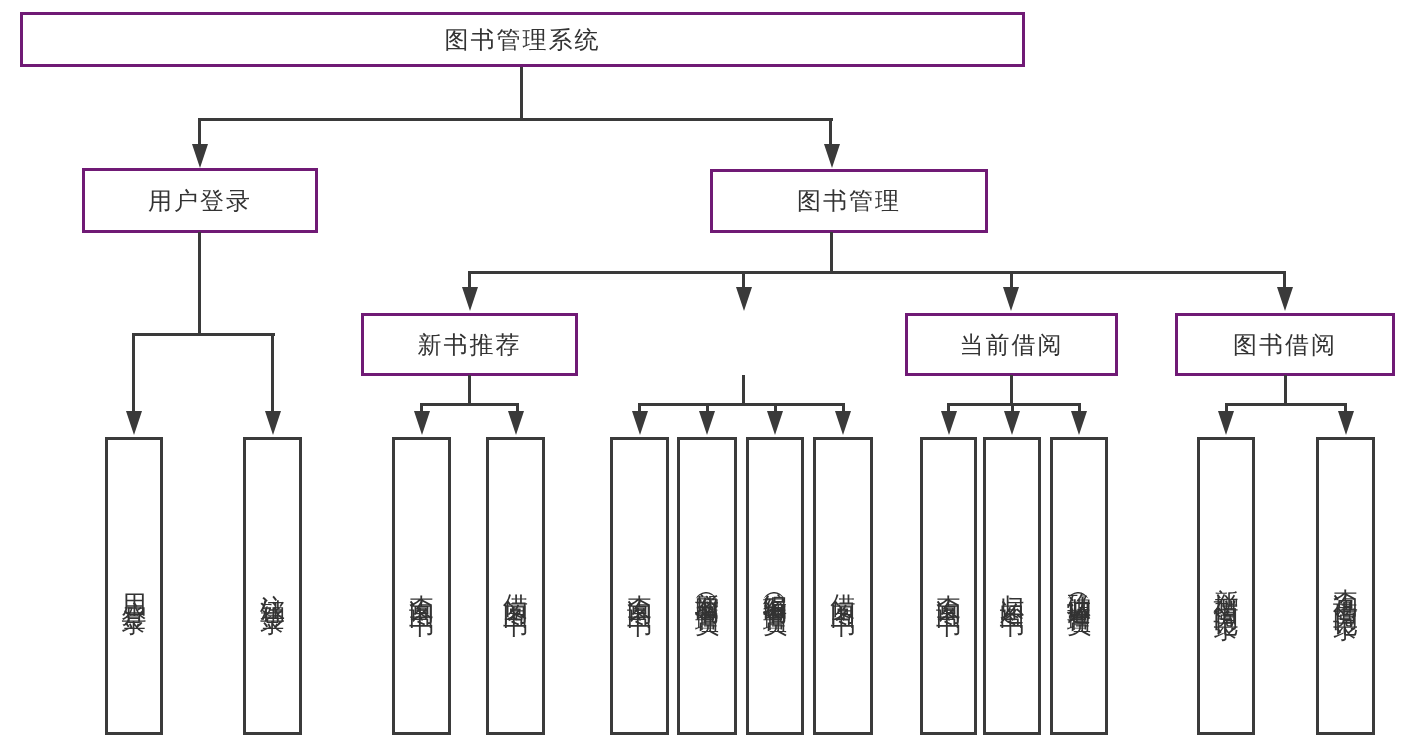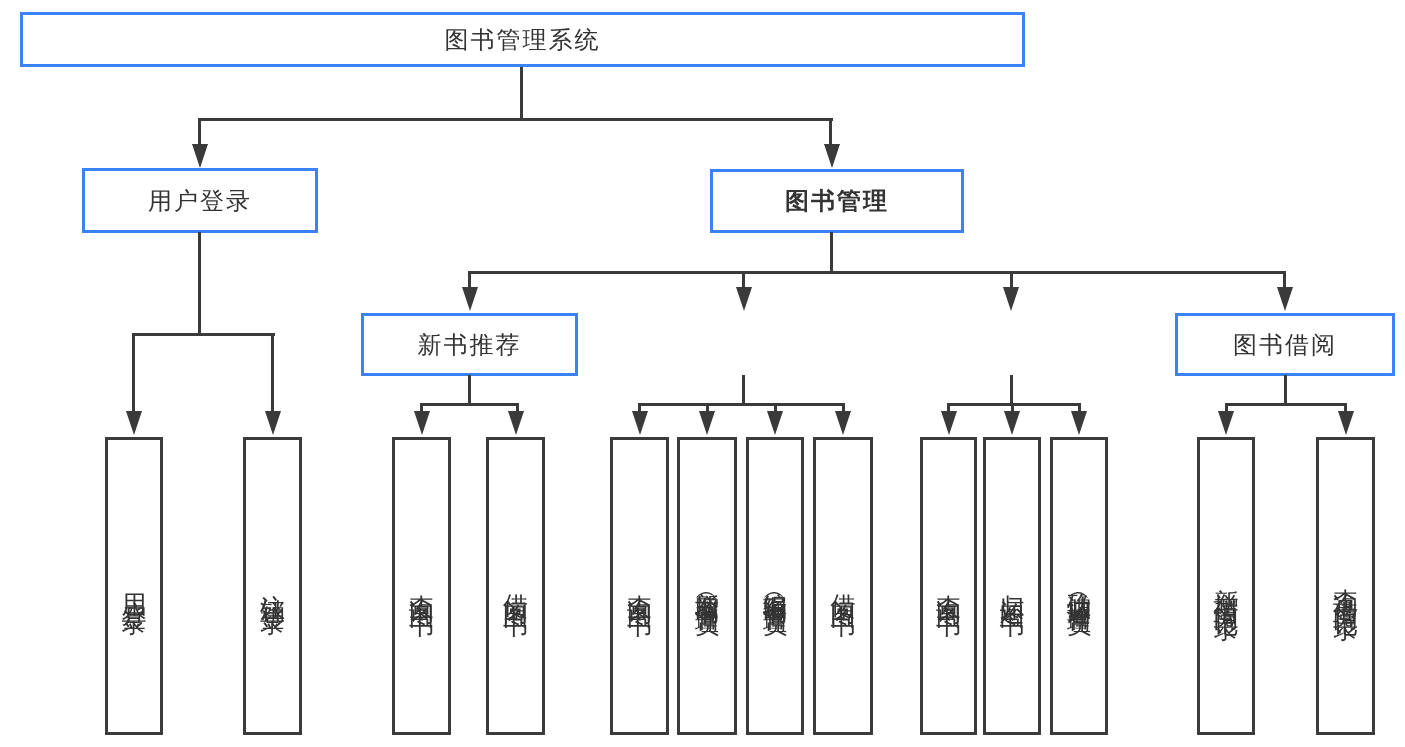--- a/index.html
+++ b/index.html
@@ -1,21 +1,21 @@
 <!DOCTYPE html>
 <html><head>
 <meta charset="utf-8">
 <style>
   html,body{margin:0;padding:0;background:#ffffff;}
   .canvas{
     position:relative;width:1405px;height:747px;background:#ffffff;overflow:hidden;
     font-family:"Liberation Sans","DejaVu Sans",sans-serif;color:#333333;
   }
   .box{
-    position:absolute;box-sizing:border-box;border:3px solid #3b82f6;background:#ffffff;
+    position:absolute;box-sizing:border-box;border:3px solid #701a75;background:#ffffff;
     display:flex;align-items:center;justify-content:center;
   }
   .box .lbl{font-size:24px;letter-spacing:2px;color:#333333;white-space:nowrap;}
   .leaf{
     position:absolute;box-sizing:border-box;border:3px solid #3b3b3b;background:#ffffff;
     display:flex;align-items:center;justify-content:center;top:437px;height:298px;
   }
   .leaf .vlbl{
     writing-mode:vertical-rl;text-orientation:mixed;
     font-size:25px;letter-spacing:6px;color:#333333;line-height:1;
@@ -45,21 +45,21 @@
   <div class="vl" style="left:520px;top:67px;height:53px;"></div>
   <div class="hl" style="left:198px;top:118px;width:635px;"></div>
   <div class="vl" style="left:198px;top:118px;height:30px;"></div>
   <div class="ah" style="left:192px;top:144px;"></div>
   <div class="vl" style="left:829px;top:118px;height:30px;"></div>
   <div class="ah" style="left:824px;top:144px;"></div>
 
   <div class="box" style="left:82px;top:168px;width:236px;height:65px;">
     <span class="lbl">用户登录</span>
   </div>
-  <div class="box" style="left:710px;top:169px;width:254px;height:64px;font-weight:bold;">
+  <div class="box" style="left:710px;top:169px;width:278px;height:64px;">
     <span class="lbl">图书管理</span>
   </div>
 
   <div class="vl" style="left:198px;top:232px;height:104px;"></div>
   <div class="hl" style="left:132px;top:333px;width:143px;"></div>
   <div class="vl" style="left:132px;top:333px;height:79px;"></div>
   <div class="ah" style="left:126px;top:411px;"></div>
   <div class="vl" style="left:271px;top:333px;height:79px;"></div>
   <div class="ah" style="left:265px;top:411px;"></div>
 
@@ -69,20 +69,23 @@
   <div class="ah" style="left:462px;top:287px;"></div>
   <div class="vl" style="left:742px;top:271px;height:18px;"></div>
   <div class="ah" style="left:736px;top:287px;"></div>
   <div class="vl" style="left:1010px;top:271px;height:18px;"></div>
   <div class="ah" style="left:1003px;top:287px;"></div>
   <div class="vl" style="left:1283px;top:271px;height:18px;"></div>
   <div class="ah" style="left:1277px;top:287px;"></div>
 
   <div class="box" style="left:361px;top:313px;width:217px;height:63px;">
     <span class="lbl">新书推荐</span>
+  </div>
+  <div class="box" style="left:905px;top:313px;width:213px;height:63px;">
+    <span class="lbl">当前借阅</span>
   </div>
   <div class="box" style="left:1175px;top:313px;width:220px;height:63px;">
     <span class="lbl">图书借阅</span>
   </div>
 
   <div class="vl" style="left:468px;top:375px;height:31px;"></div>
   <div class="hl" style="left:420px;top:403px;width:99px;"></div>
   <div class="vl" style="left:420px;top:403px;height:9px;"></div>
   <div class="ah" style="left:414px;top:411px;"></div>
   <div class="vl" style="left:516px;top:403px;height:9px;"></div>

